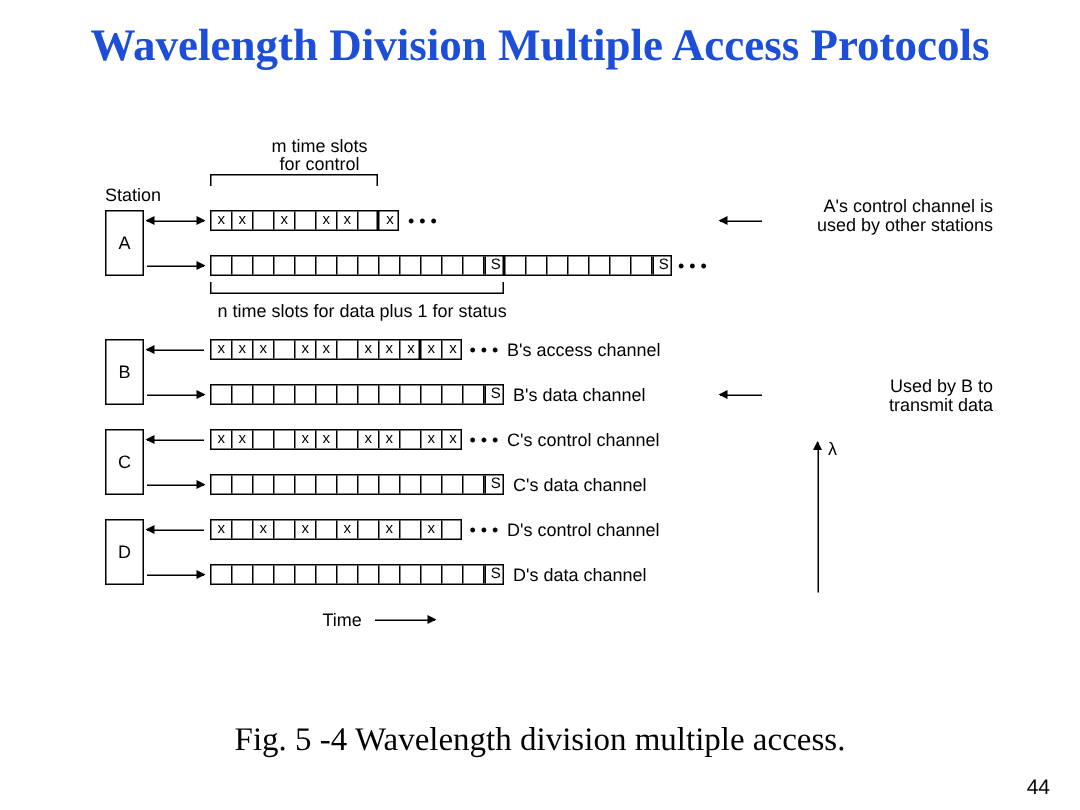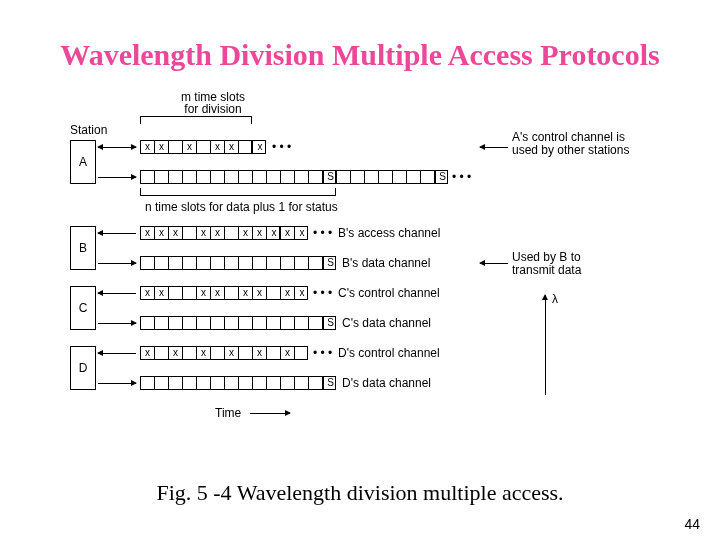--- a/index.html
+++ b/index.html
@@ -1,22 +1,22 @@
 <!DOCTYPE html>
 <html><head>
 <meta charset="utf-8">
 <style>
   * { box-sizing: border-box; margin: 0; padding: 0; }
   html, body { width: 720px; height: 540px; background: #fff; font-family: "Times New Roman", serif; }
   .slide { width: 720px; height: 540px; position: relative; padding: 14px 24px 0 24px; }
-  .title { color: #ec4899; font-size: 30px; font-weight: bold; text-align: center; line-height: 1.15; margin-top: 24px; }
+  .title { color: #1d4ed8; font-size: 30px; font-weight: bold; text-align: center; line-height: 1.15; }
   .diagram { position: absolute; left: 70px; top: 100px; width: 585px; height: 345px; }
   .stationHdr { position:absolute; font:12px Arial, sans-serif; }
   .topLabel   { position:absolute; font:12px Arial, sans-serif; text-align:center; width:120px; }
-  .rightNote  { position:absolute; font:12px Arial, sans-serif; width:150px; }
+  .rightNote  { position:absolute; font:12px Arial, sans-serif; width:150px;text-align:right; }
   .stBox { position:absolute; width:26px; border:1px solid #000; text-align:center; font:12px Arial,sans-serif; display:flex; align-items:center; justify-content:center; }
   .chan  { position:absolute; border:1px solid #000; height:14px; }
   .cell  { position:absolute; top:0; height:100%; border-right:1px solid #000; font:10px Arial,sans-serif; text-align:center; line-height:12px; }
   .cell:last-child { border-right:none; }
   .sCell { position:absolute; top:0; height:100%; border-left:1px solid #000; font:10px Arial,sans-serif; text-align:center; line-height:12px; width:14px; }
   .ellips { position:absolute; font:12px Arial,sans-serif; }
   .arrowR { position:absolute; height:1px; background:#000; }
   .arrowR::after { content:""; position:absolute; right:-1px; top:-3px; border-left:6px solid #000; border-top:3.5px solid transparent; border-bottom:3.5px solid transparent; }
   .arrowL { position:absolute; height:1px; background:#000; }
   .arrowL::before { content:""; position:absolute; left:-1px; top:-3px; border-right:6px solid #000; border-top:3.5px solid transparent; border-bottom:3.5px solid transparent; }
@@ -33,21 +33,21 @@
 </head>
 <body>
 
 <div class="slide">
   <div class="title">Wavelength Division Multiple Access Protocols</div>
 
   <div class="diagram">
     <div class="stationHdr" style="left:0;top:23px">Station</div>
 
     <div class="topLabel" style="left:83px;top:-10px">m time slots</div>
-    <div class="topLabel" style="left:83px;top:2px">for division</div>
+    <div class="topLabel" style="left:83px;top:2px">for control</div>
     <div class="brace" style="left:70px;top:16px;width:112px"></div>
 
     <div class="stBox" style="left:0;top:40px;height:44px">
         <span>A</span>
       </div>
     <div class="dblH" style="left:28px;top:47px;width:38px"></div>
     <div class="chan" style="left:70px;top:40px;width:112px">
       <div class="cell" style="left:0;width:14px">x</div>
       <div class="cell" style="left:14px;width:14px">x</div>
       <div class="cell" style="left:28px;width:14px"></div>

